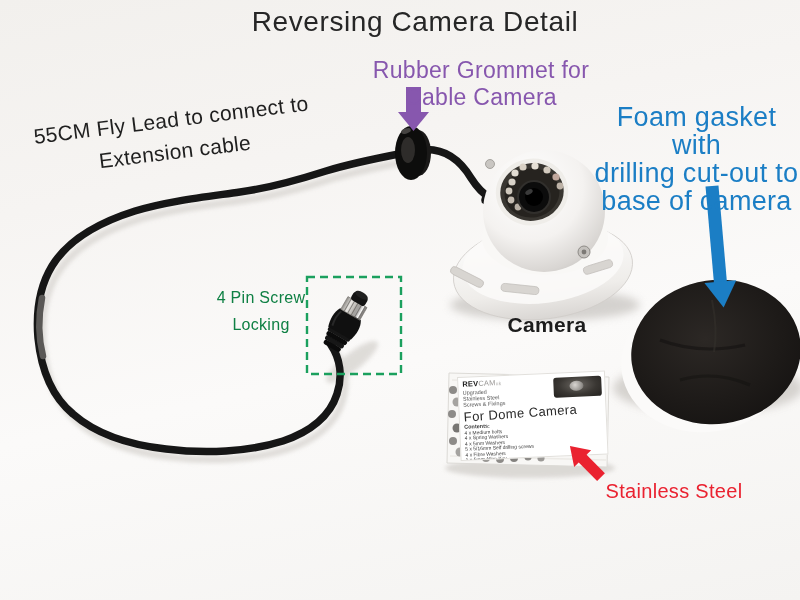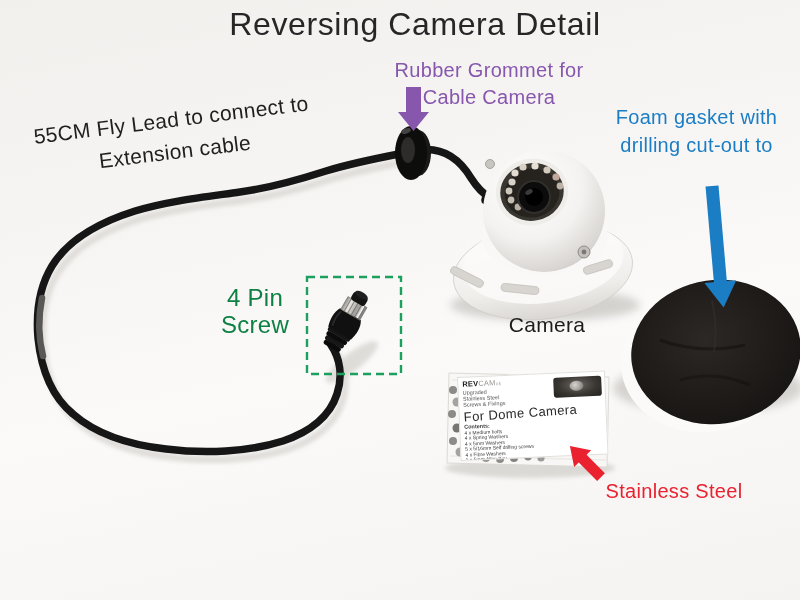--- a/index.html
+++ b/index.html
@@ -4,27 +4,27 @@
 <style>
   html,body{margin:0;padding:0;background:#e9e7e5;}
   .stage{
     position:relative;width:800px;height:600px;overflow:hidden;
     background:linear-gradient(168deg,#f2f0ed 0%,#f6f4f2 28%,#fbfaf9 58%,#f4f3f1 100%);
     font-family:"Liberation Sans",sans-serif;
   }
   .layer{position:absolute;left:0;top:0;width:800px;height:600px;}
   svg{display:block;}
   .ann{position:absolute;text-align:center;letter-spacing:.3px;}
-  .lbl-title{left:30px;top:6px;width:770px;font-size:32px;color:#262626;letter-spacing:.6px;}
-  .lbl-grommet{left:376px;top:57px;width:226px;font-size:20px;line-height:27px;color:#8757ae;}
+  .lbl-title{left:30px;top:6px;width:770px;font-size:28px;color:#262626;letter-spacing:.6px;}
+  .lbl-grommet{left:368px;top:57px;width:226px;font-size:23px;line-height:27px;color:#8757ae;}
   .lbl-flylead{left:28px;top:104px;width:290px;font-size:21px;line-height:32px;color:#1f1f1f;
                transform:rotate(-7deg);transform-origin:50% 50%;}
-  .lbl-foam{left:593px;top:103px;width:207px;font-size:20px;line-height:28px;color:#1b7ec5;}
-  .lbl-connector{left:194px;top:284px;width:122px;font-size:24px;line-height:27px;color:#0f8044;}
-  .lbl-camera{left:494px;top:313px;width:106px;font-size:21px;color:#1c1c1c;}
+  .lbl-foam{left:593px;top:103px;width:207px;font-size:27px;line-height:28px;color:#1b7ec5;}
+  .lbl-connector{left:200px;top:284px;width:122px;font-size:16px;line-height:27px;color:#0f8044;}
+  .lbl-camera{left:494px;top:313px;width:106px;font-size:21px;color:#1c1c1c;font-weight:bold;}
   .lbl-screws{left:584px;top:477px;width:180px;font-size:20px;line-height:29px;color:#ea2230;}
 
   
   .packet-label{
     position:absolute;left:457px;top:377px;width:148px;height:84px;
     background:#ffffff;border:1px solid #e2e0dc;box-sizing:border-box;
     transform:rotate(-2.5deg);transform-origin:0 0;
     padding:2px 4px;color:#333;overflow:hidden;
   }
   .pl-brand{font-size:7.5px;line-height:9px;letter-spacing:.2px;}
@@ -229,24 +229,26 @@
   </div>
 
   <div class="ann lbl-flylead">
     <div>55CM Fly Lead to connect to</div>
     <div>Extension cable</div>
   </div>
 
   <div class="ann lbl-foam">
     <div>Foam gasket with</div>
     <div>drilling cut-out to</div>
+    <div>base of camera</div>
   </div>
 
   <div class="ann lbl-connector">
     <div>4 Pin Screw</div>
+    <div>Locking</div>
   </div>
 
   <div class="ann lbl-camera">Camera</div>
 
   <div class="ann lbl-screws">
     <div>Stainless Steel</div>
   </div>
 
 </div>
 

